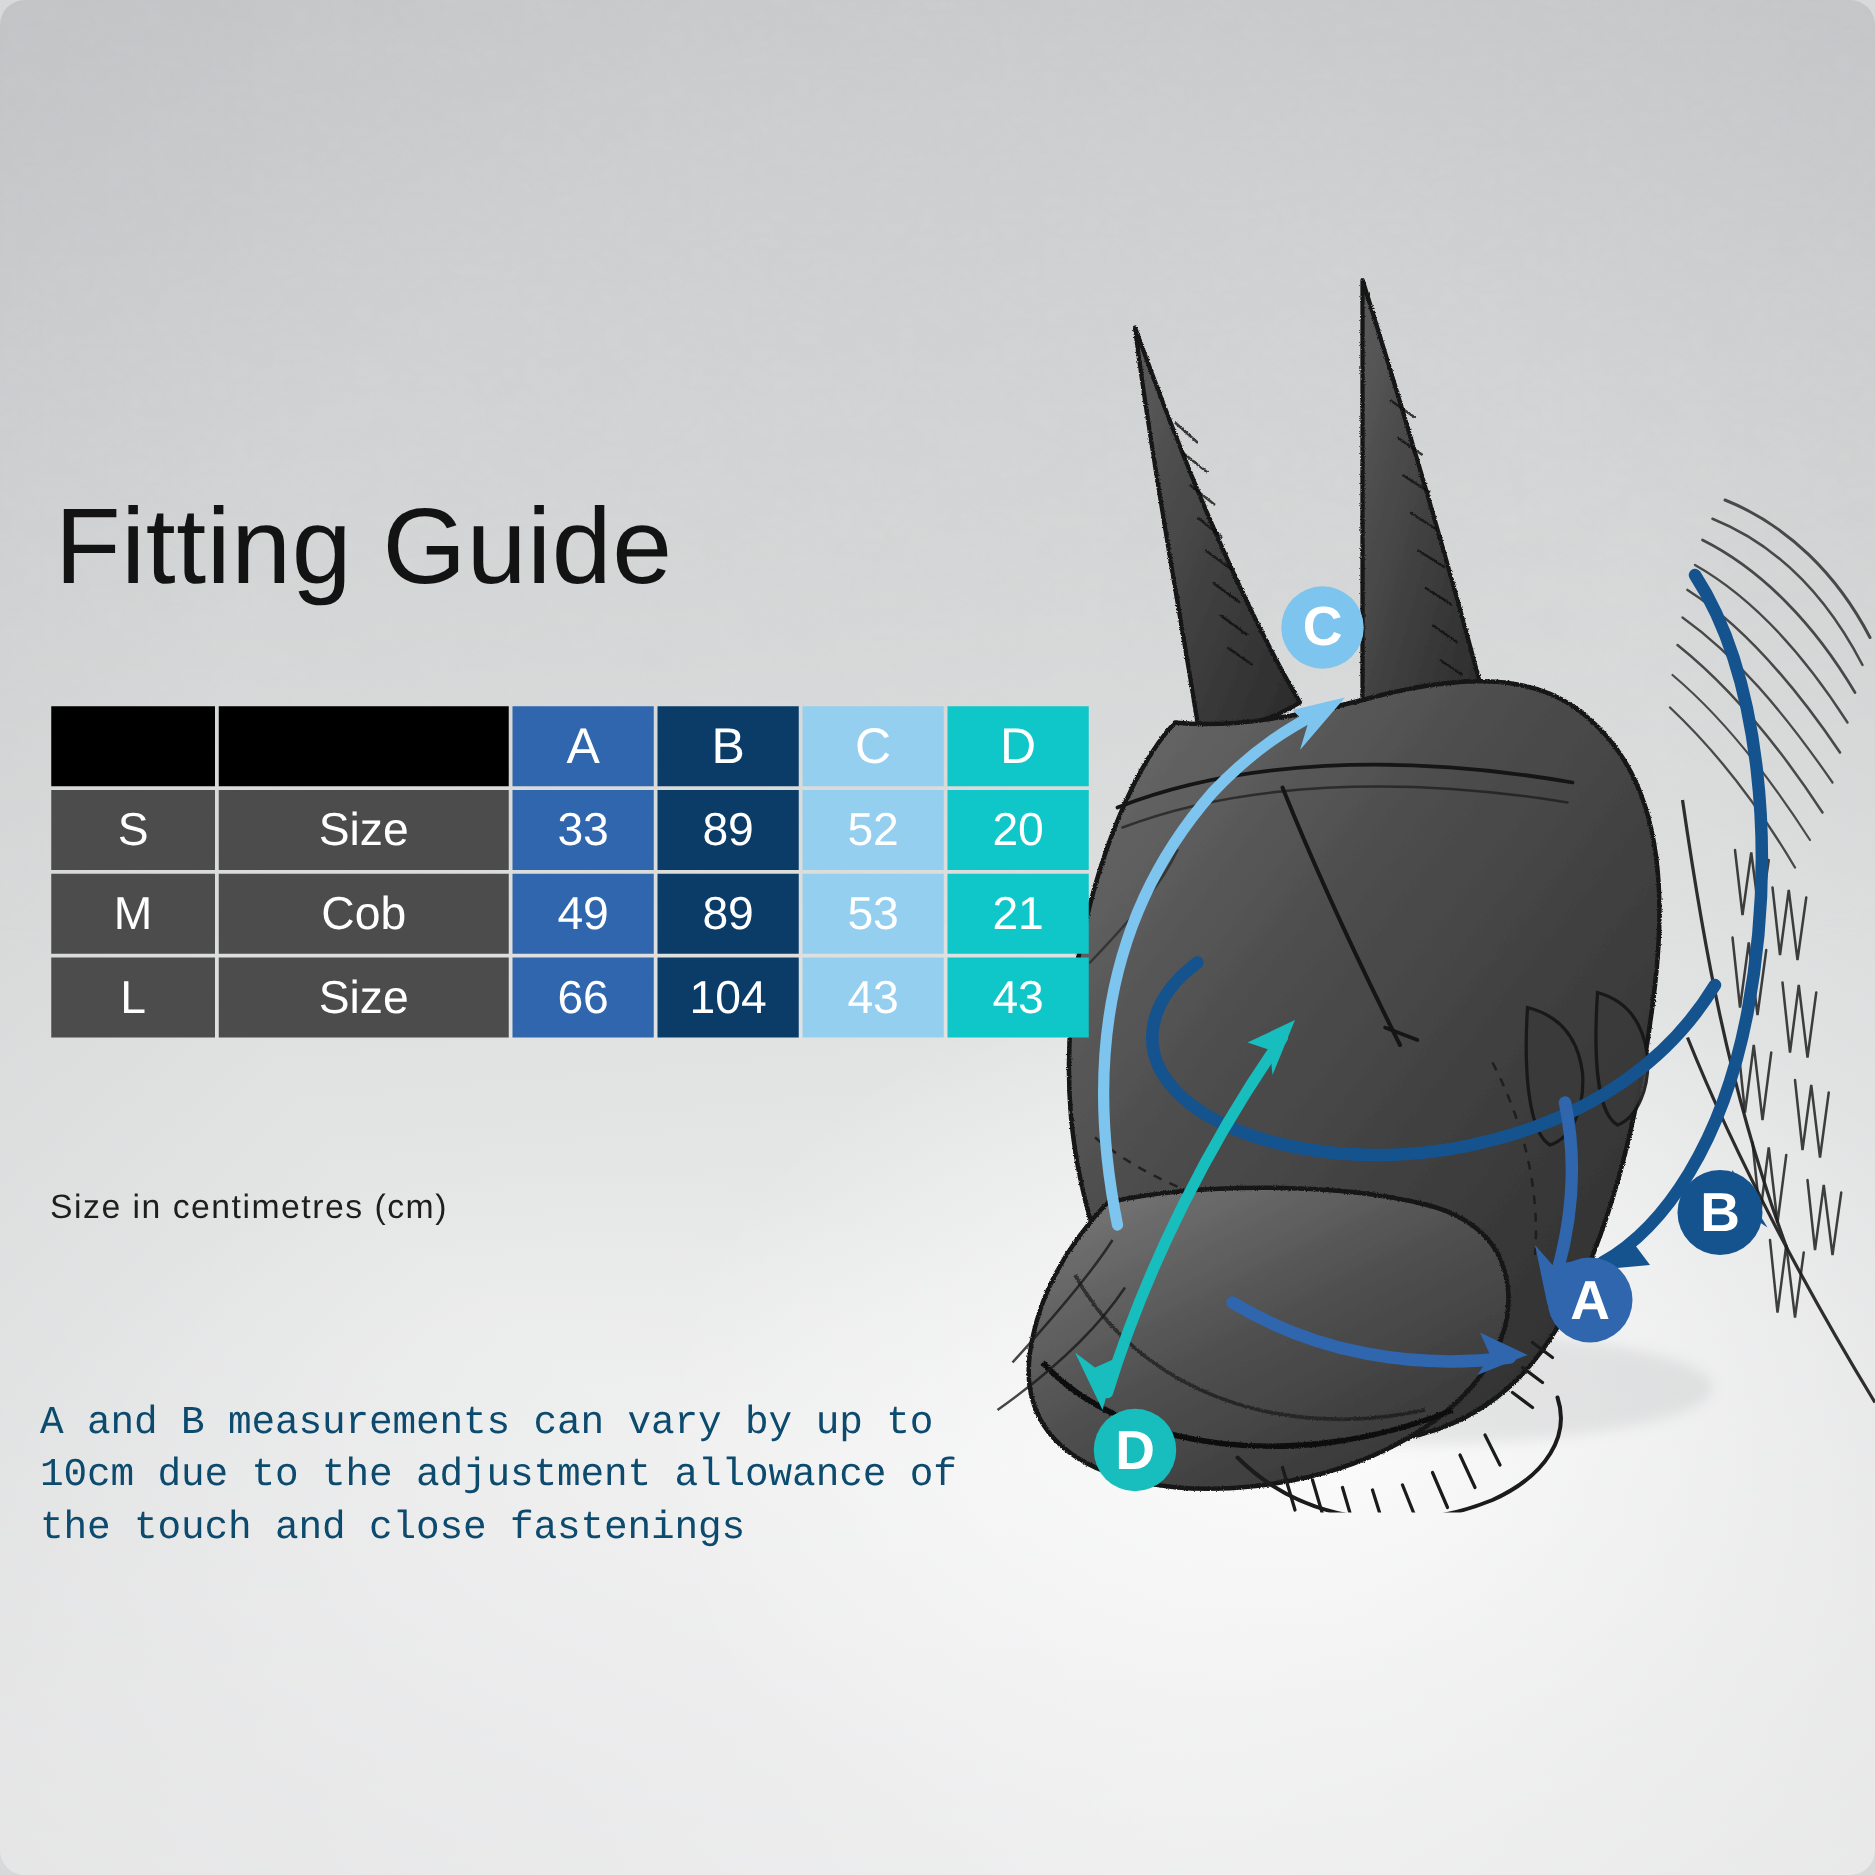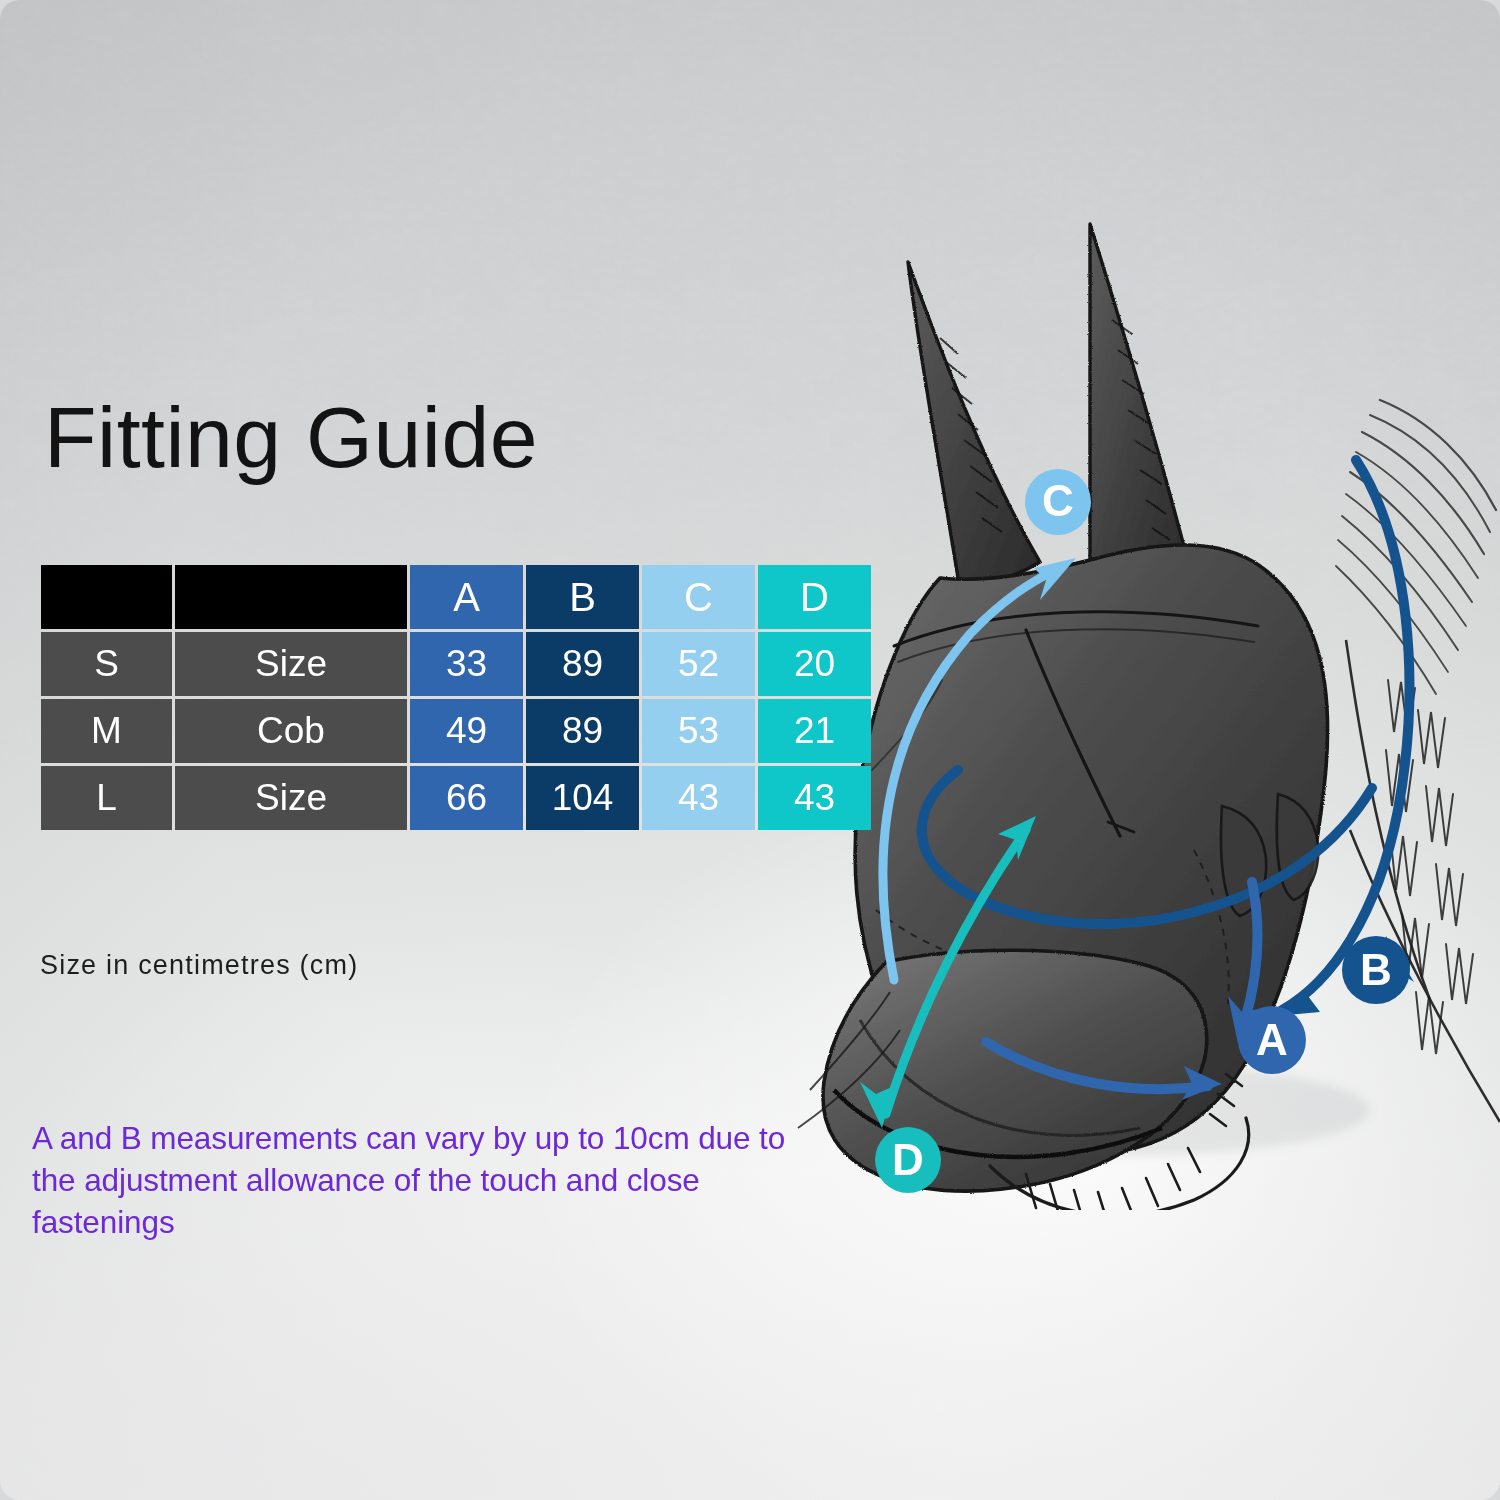--- a/index.html
+++ b/index.html
@@ -48,22 +48,22 @@
   td.mD{background:#0fc6c8;}
   td.hdr{font-size:40px;}
 
   .caption{
     position:absolute;left:40px;top:950px;z-index:6;
     font-family:"Liberation Sans", sans-serif;
     font-size:27px;color:#1e1e1e;letter-spacing:1.2px;text-align:right;
   }
   .footnote{
     position:absolute;left:32px;top:1118px;width:800px;z-index:6;
-    font-family:Liberation Sans, sans-serif;
-    font-size:31.5px;line-height:1.33;color:#6d28d9;
+    font-family:Liberation Mono, monospace;
+    font-size:31.5px;line-height:1.33;color:#0c4a6e;
     letter-spacing:-0.1px;
   }
 
   
   .illus{position:absolute;left:790px;top:210px;width:710px;height:1000px;z-index:4;}
   .illus svg{display:block;}
 
   .marker-label{
     font-family:"Liberation Sans", sans-serif;
     font-weight:bold;fill:#ffffff;text-anchor:middle;

